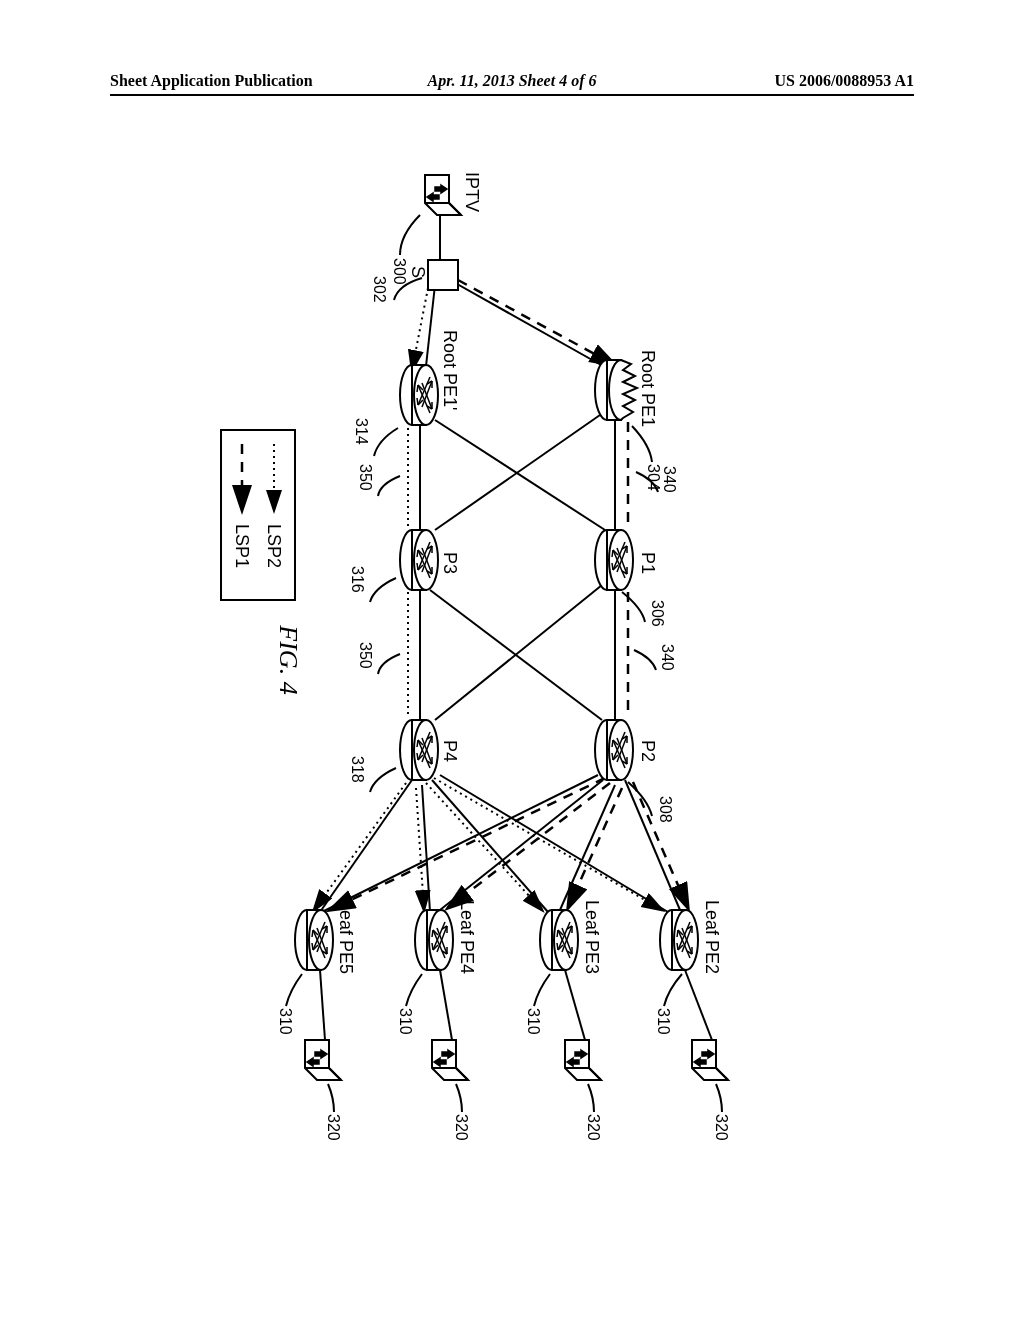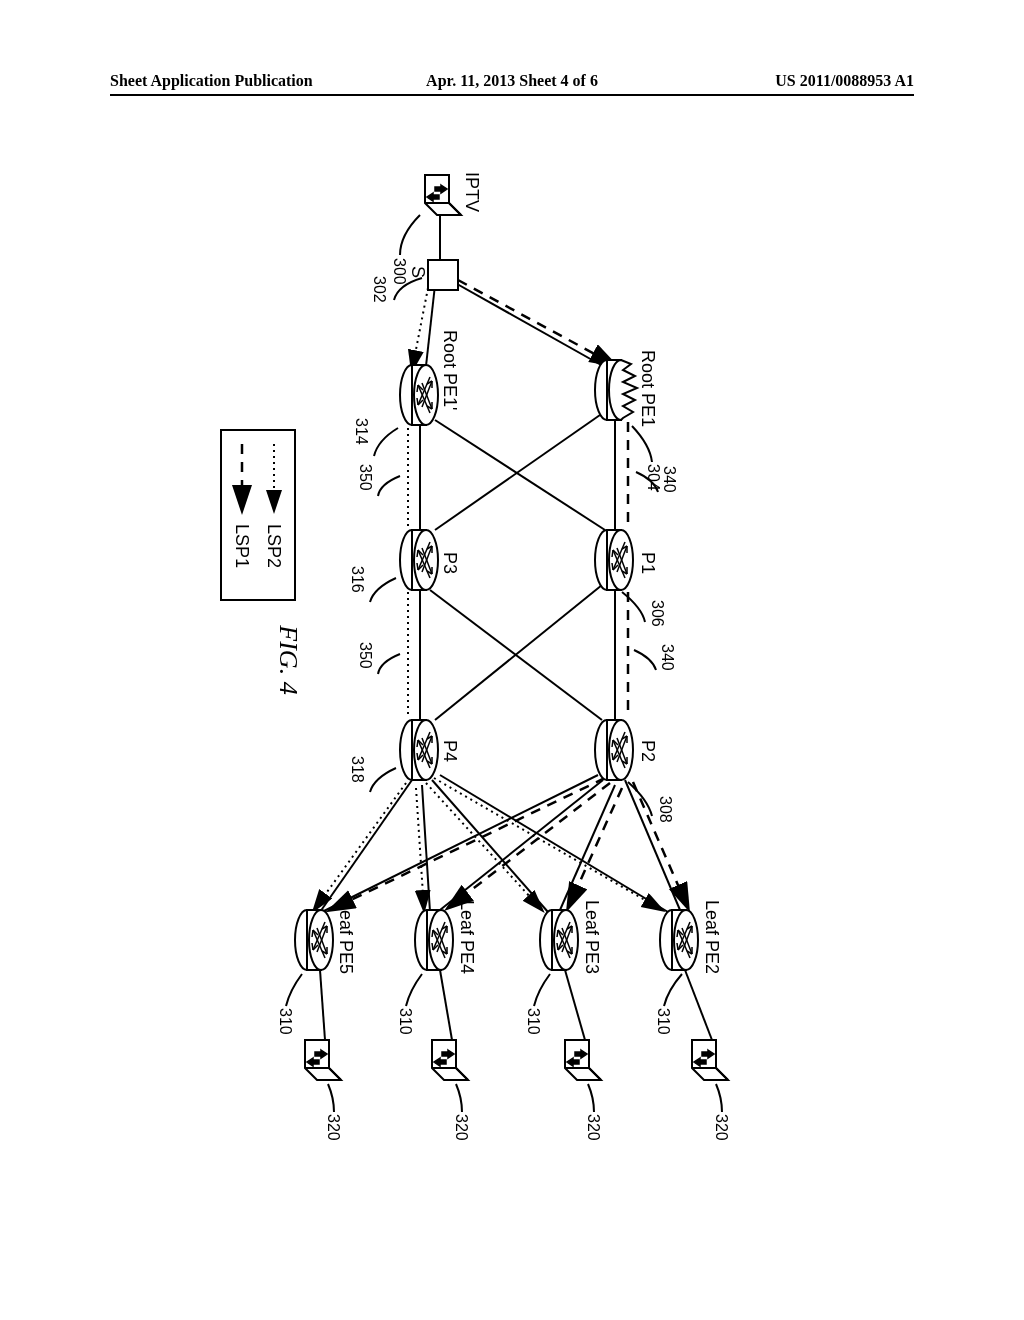--- a/index.html
+++ b/index.html
@@ -14,21 +14,21 @@
     position: absolute;
     top: 72px;
     left: 110px;
     right: 110px;
     height: 24px;
     border-bottom: 2px solid #000;
     font-size: 16px;
     font-weight: bold;
   }
   .hdr-left { position:absolute; left:0; }
-  .hdr-mid  { position:absolute; left:50%; transform:translateX(-50%); }
+  .hdr-mid  { position:absolute; left:50%; transform:translateX(-50%);font-style:italic; }
   .hdr-right{ position:absolute; right:0; }
 
   .figure-wrap {
     position: absolute;
     top: 160px;
     left: 140px;
     width: 700px;
     height: 1000px;
     
     transform: rotate(90deg);
@@ -54,21 +54,21 @@
   .stb { stroke:#000; stroke-width:2; fill:#fff; }
   .stb-arrow { stroke:#000; stroke-width:1.5; fill:#000; }
 
 </style>
 </head>
 <body>
 
 <div class="page-header">
   <span class="hdr-left">Sheet Application Publication</span>
   <span class="hdr-mid">Apr. 11, 2013  Sheet 4 of 6</span>
-  <span class="hdr-right">US 2011/0088953 A1</span>
+  <span class="hdr-right">US 2006/0088953 A1</span>
 </div>
 
 <div class="figure-wrap">
 <svg width="1000" height="700" viewBox="0 0 1000 700">
   <defs>
     <marker id="arrow" markerWidth="12" markerHeight="12" refX="10" refY="4" orient="auto">
       <path d="M0,0 L12,4 L0,8 Z" fill="#000"></path>
     </marker>
 
     <g id="router">

